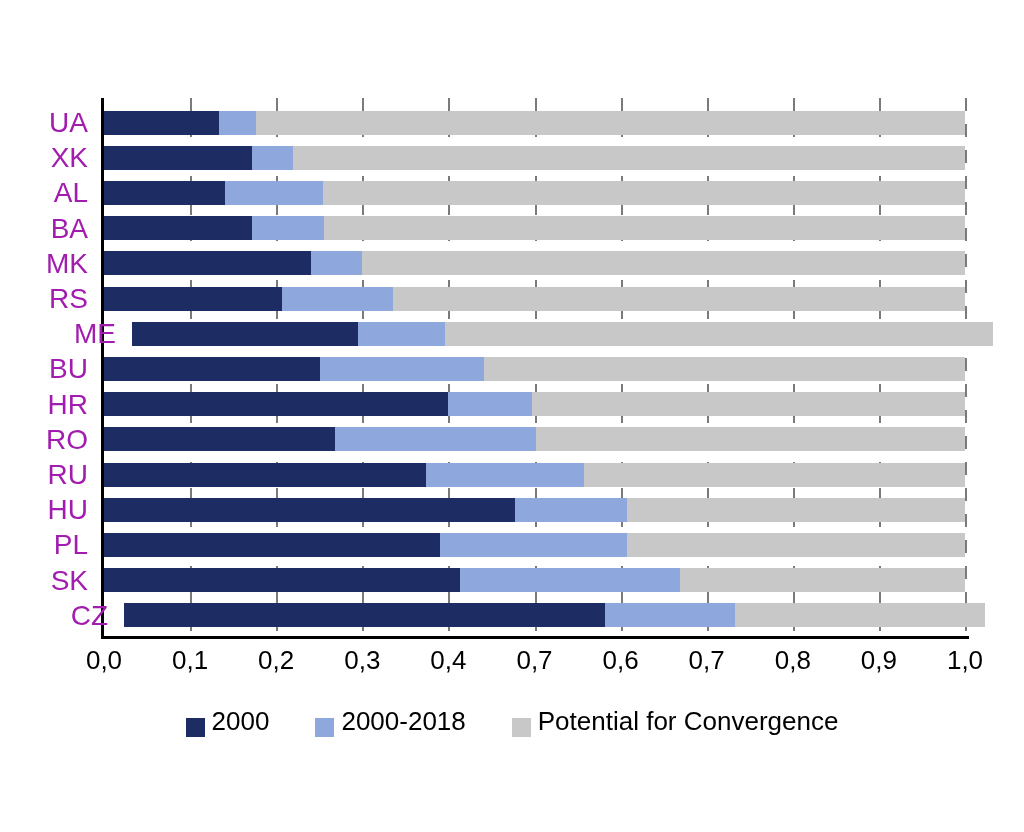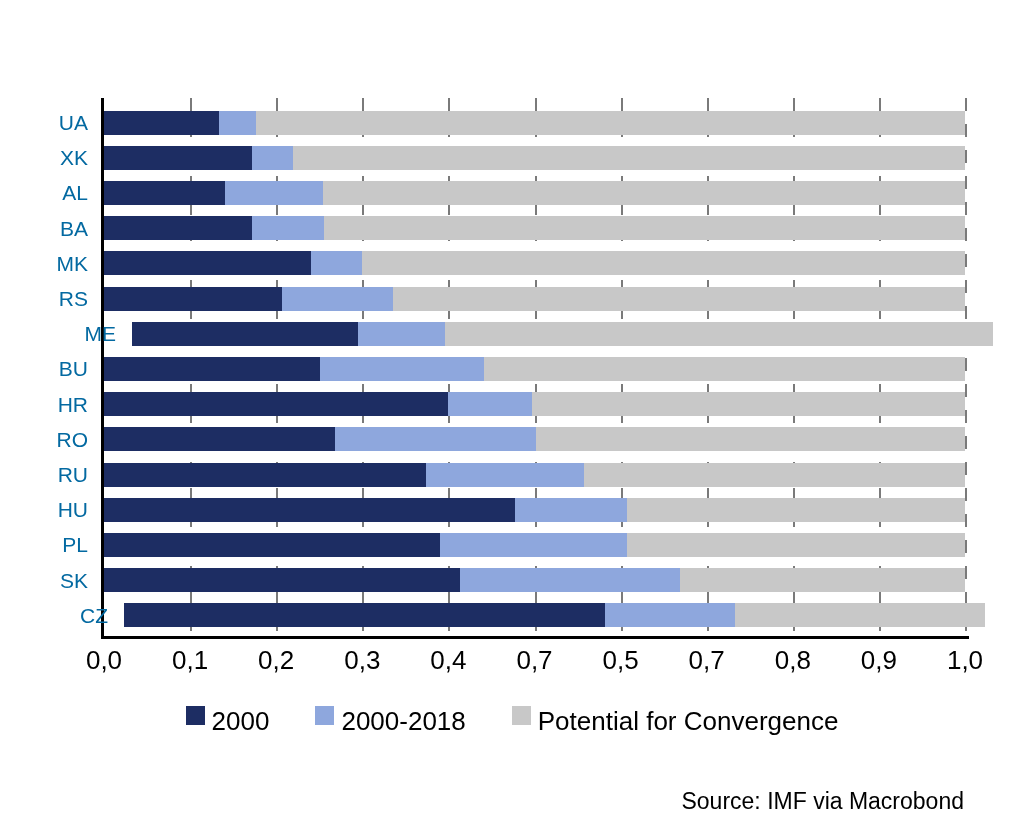--- a/index.html
+++ b/index.html
@@ -75,22 +75,22 @@
   .seg { height: 100%; }
   .seg-2000      { background: #1d2d63; }
   .seg-2000-2018 { background: #8ea7dd; }
   .seg-potential { background: #c8c8c8; }
 
   .cat-label {
     position: absolute;
     right: 1034px;            
     width: 80px;
     text-align: right;
-    font-size: 21px;
-    color: #0369a1;
+    font-size: 28px;
+    color: #a21caf;
     line-height: 35px;
     white-space: nowrap;
   }
   
   #x-tick-labels {
     position: absolute;
     left: 104px;
     top: 645px;
     width: 861px;
     height: 34px;
@@ -110,21 +110,21 @@
     position: absolute;
     left: 0; top: 706px;
     width: 1024px;
     display: flex;
     justify-content: center;
     align-items: center;
     gap: 46px;
   }
   .legend-item {
     display: flex;
-    align-items: flex-start;
+    align-items: flex-end;
     gap: 7px;
     white-space: nowrap;
   }
   .legend-swatch {
     width: 19px; height: 19px;
     display: inline-block;
     flex: 0 0 auto;
   }
   .legend-text {
     font-size: 26px;
@@ -285,21 +285,21 @@
       </div>
   </div>
 
   <div id="x-tick-labels">
       <div class="x-tick-label" style="left: 0px;">0,0</div>
       <div class="x-tick-label" style="left: 86.1px;">0,1</div>
       <div class="x-tick-label" style="left: 172.2px;">0,2</div>
       <div class="x-tick-label" style="left: 258.3px;">0,3</div>
       <div class="x-tick-label" style="left: 344.4px;">0,4</div>
       <div class="x-tick-label" style="left: 430.5px;">0,7</div>
-      <div class="x-tick-label" style="left: 516.6px;">0,5</div>
+      <div class="x-tick-label" style="left: 516.6px;">0,6</div>
       <div class="x-tick-label" style="left: 602.7px;">0,7</div>
       <div class="x-tick-label" style="left: 688.8px;">0,8</div>
       <div class="x-tick-label" style="left: 774.9px;">0,9</div>
       <div class="x-tick-label" style="left: 861px;">1,0</div>
     </div>
 
   <div id="legend">
       <div class="legend-item">
         <span class="legend-swatch" style="background: rgb(29, 45, 99);"></span>
         <span class="legend-text">2000</span>
@@ -307,15 +307,14 @@
       <div class="legend-item">
         <span class="legend-swatch" style="background: rgb(142, 167, 221);"></span>
         <span class="legend-text">2000-2018</span>
       </div>
       <div class="legend-item">
         <span class="legend-swatch" style="background: rgb(200, 200, 200);"></span>
         <span class="legend-text">Potential for Convergence</span>
       </div>
     </div>
 
-  <div id="source-note">Source: IMF via Macrobond</div>
 
 </div>
 
 </body></html>

